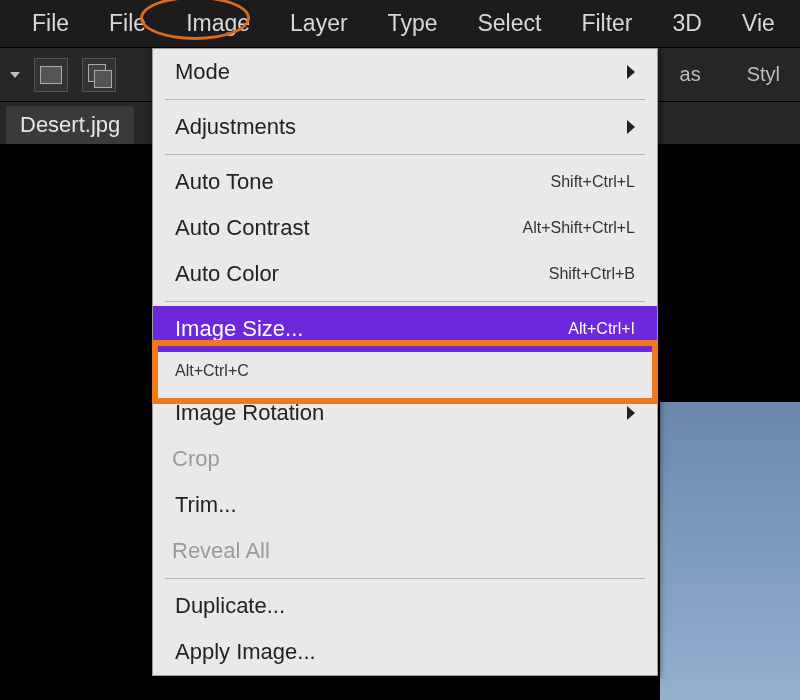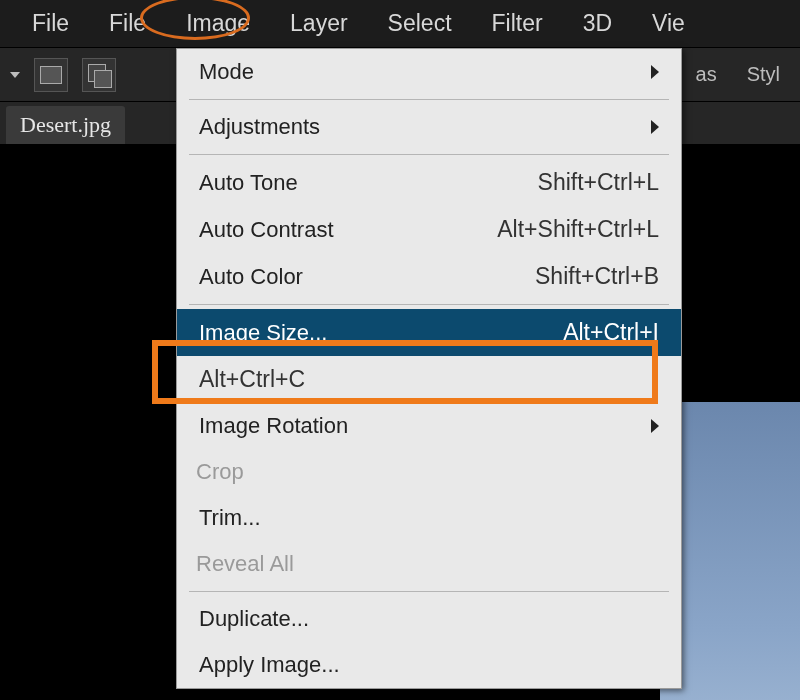--- a/index.html
+++ b/index.html
@@ -73,38 +73,37 @@
   }
   .tool-box .inner-stack {
     position: relative; width: 22px; height: 22px;
   }
   .tool-box .inner-stack::before,
   .tool-box .inner-stack::after {
     content: ""; position: absolute; width: 16px; height: 16px; border: 1px solid #aaa;
   }
   .tool-box .inner-stack::before { top: 0; left: 0; background: #444; }
   .tool-box .inner-stack::after  { top: 6px; left: 6px; background: #555; }
-  .right-hints { margin-left: auto; display: flex; gap: 30px; padding-right: 10px; }
+  .right-hints { margin-left: auto; display: flex; gap: 46px; padding-right: 10px; }
 
   
   .doctab-row {
     background: #262626;
     height: 42px;
     display: flex;
     align-items: flex-end;
     padding-left: 6px;
     font-size: 22px;
   }
   .doctab {
     background: #3a3a3a;
     color: #e6e6e6;
     padding: 6px 14px;
     border-top-left-radius: 3px;
     border-top-right-radius: 3px;
-    font-family: Liberation Serif, serif;
   }
 
   
   .workspace {
     position: relative;
     background: #000;
     height: 556px;
   }
   .canvas-peek {
     position: absolute;
@@ -120,46 +119,45 @@
     position: absolute;
     left: 152px;
     top: 48px;
     width: 506px;
     background: #e9e9e9;
     border: 1px solid #9a9a9a;
     box-shadow: 2px 2px 6px rgba(0,0,0,0.5);
     font-size: 22px;
     color: #222;
     z-index: 10;
-    margin-left: 24px;
   }
   .dd-row {
     display: flex;
     align-items: center;
     padding: 10px 22px;
     cursor: default;
     position: relative;
   }
   .dd-row.disabled { color: #9a9a9a; padding-left: 19px; }
   .dd-label { flex: 1; }
-  .dd-shortcut { color: #333; font-size: 23px; }
+  .dd-shortcut { color: #333; font-size: 16px; }
   .dd-arrow {
     width: 0; height: 0;
     border-top: 7px solid transparent;
     border-bottom: 7px solid transparent;
     border-left: 8px solid #222;
     margin-left: auto;
   }
   .dd-sep {
     height: 1px;
     background: #b5b5b5;
     margin: 4px 12px;
   }
   .dd-row.highlight {
-    background: #0c4a6e;
+    background: #6d28d9;
     color: #fff;
   }
   .dd-row.highlight .dd-shortcut { color: #fff; }
 
   
   .callout-rect {
     position: absolute;
     border: 6px solid #ef7a1a;
     left: 152px;
     width: 506px;
@@ -170,20 +168,21 @@
   }
 </style>
 </head>
 <body>
 
 <div class="menubar">
   <div class="menubar-item">File</div>
   <div class="menubar-item">File</div>
   <div class="menubar-item active">Image</div>
   <div class="menubar-item">Layer</div>
+  <div class="menubar-item">Type</div>
   <div class="menubar-item">Select</div>
   <div class="menubar-item">Filter</div>
   <div class="menubar-item">3D</div>
   <div class="menubar-item">Vie</div>
   <div class="circle-highlight"></div>
 </div>
 
 <div class="toolbar">
   <div class="tool-chunk">
     <span class="tri-down"></span>

